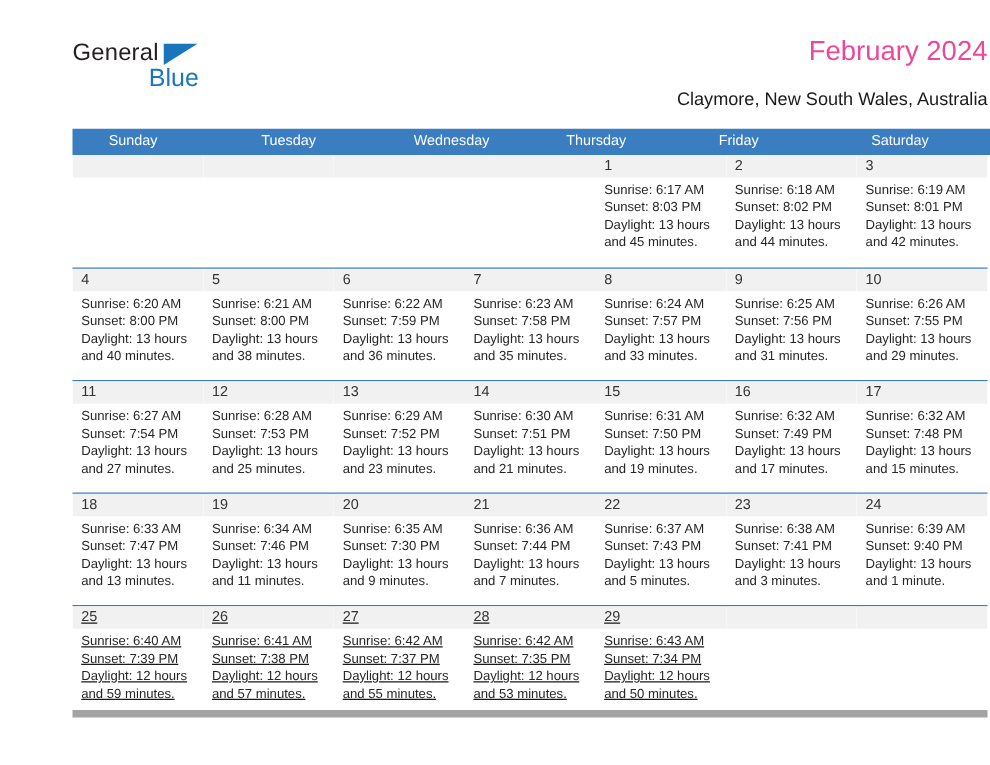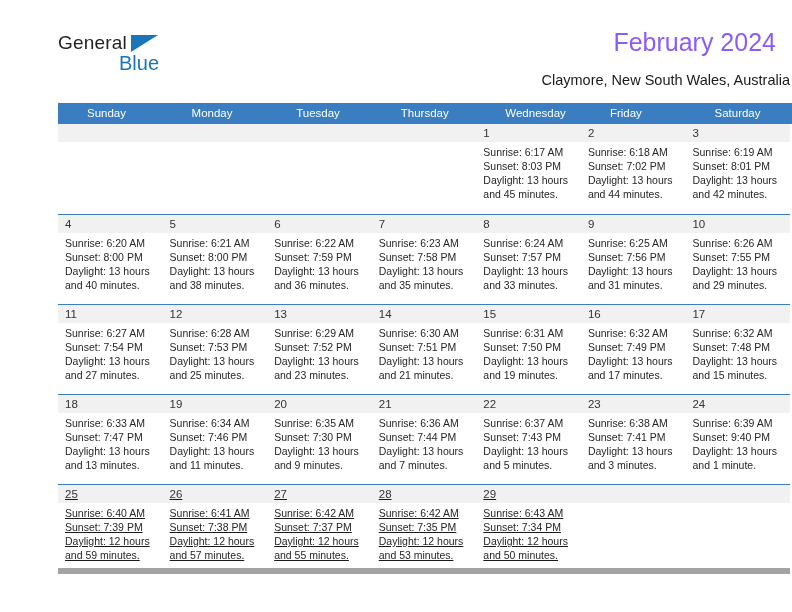--- a/index.html
+++ b/index.html
@@ -63,24 +63,24 @@
     left: 61px;
     top: 20px;
     font-size: 20px;
     color: #1b75bb;
     line-height: 23px;
     white-space: nowrap;
   }
 
   .title {
     position: absolute;
-    right: 14px;
+    right: 0;
     top: 0;
-    font-size: 25px;
-    color: #8b5cf6;
+    font-size: 22px;
+    color: #ec4899;
     text-align: right;
     white-space: nowrap;
   }
   .subtitle {
     position: absolute;
     right: 0;
     top: 44px;
     font-size: 14.5px;
     color: #1a1a1a;
     text-align: right;
@@ -171,24 +171,23 @@
       <span class="brand-blue">Blue</span>
     </div>
 
     <div class="title">February 2024</div>
     <div class="subtitle">Claymore, New South Wales, Australia</div>
   </div>
 
   <div class="calendar">
     <div class="weekdays">
       <div class="weekday">Sunday</div>
-      <div class="weekday">Monday</div>
       <div class="weekday">Tuesday</div>
+      <div class="weekday">Wednesday</div>
       <div class="weekday">Thursday</div>
-      <div class="weekday">Wednesday</div>
       <div class="weekday">Friday</div>
       <div class="weekday">Saturday</div>
     </div>
 
     <div id="weeks-container">
         <div class="week">
           <div class="day empty">
             <div class="daynum-band"></div>
           </div>
           <div class="day empty">
@@ -206,21 +205,21 @@
               <div>Sunrise: 6:17 AM</div>
               <div>Sunset: 8:03 PM</div>
               <div>Daylight: 13 hours</div>
               <div>and 45 minutes.</div>
             </div>
           </div>
           <div class="day">
             <div class="daynum-band">2</div>
             <div class="info">
               <div>Sunrise: 6:18 AM</div>
-              <div>Sunset: 7:02 PM</div>
+              <div>Sunset: 8:02 PM</div>
               <div>Daylight: 13 hours</div>
               <div>and 44 minutes.</div>
             </div>
           </div>
           <div class="day">
             <div class="daynum-band">3</div>
             <div class="info">
               <div>Sunrise: 6:19 AM</div>
               <div>Sunset: 8:01 PM</div>
               <div>Daylight: 13 hours</div>

